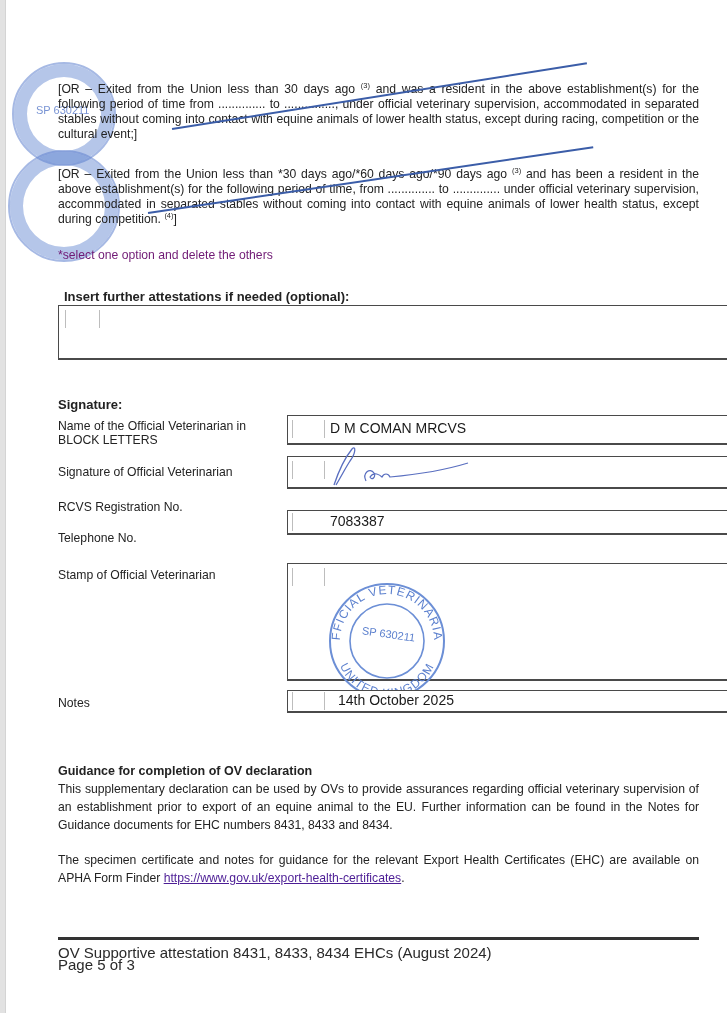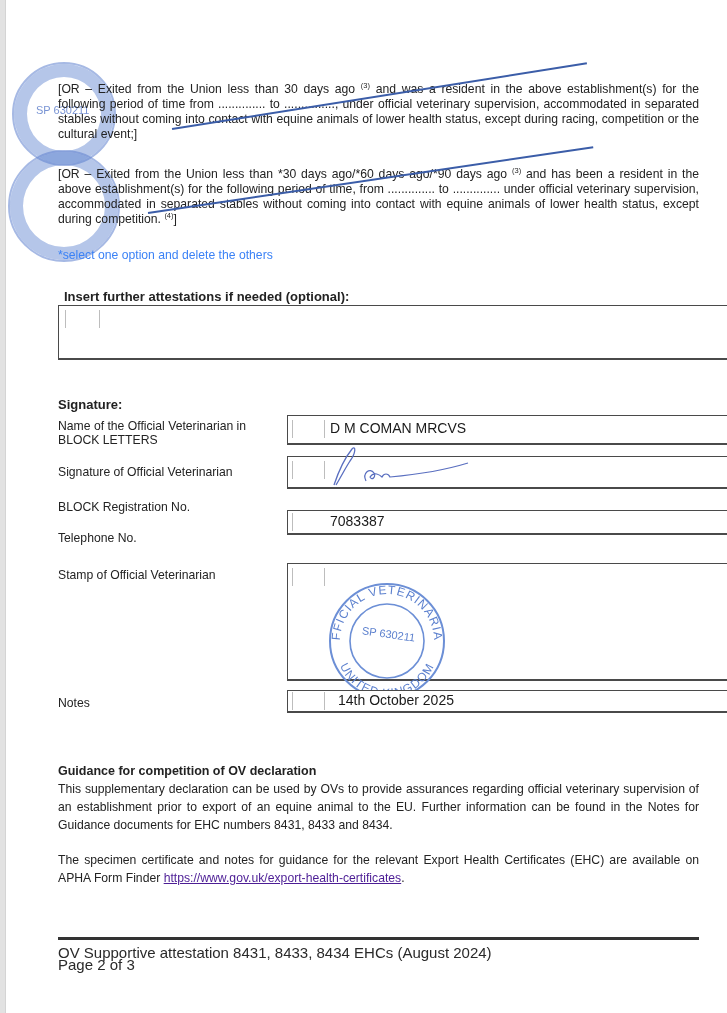--- a/index.html
+++ b/index.html
@@ -15,21 +15,21 @@
     font-size: 12.2px; line-height: 15px; text-align: justify; color: #232323;
   }
   .para sup { font-size: 7.5px; line-height: 0; }
   .strike-line { position: absolute; height: 1.6px; background: #3b5da8; transform-origin: left center; }
   .stamp {
     position: absolute; border-radius: 50%;
     border: 2.5px solid rgba(92,128,206,0.55);
     box-shadow: inset 0 0 0 11px rgba(255,255,255,0), inset 0 0 0 13px rgba(92,128,206,0.45);
   }
   .stamp-txt { position: absolute; color: rgba(86,120,200,0.8); font-size: 11px; }
-  .note { position: absolute; left: 58px; top: 248px; font-size: 12.2px; color: #3b82f6; }
+  .note { position: absolute; left: 58px; top: 248px; font-size: 12.2px; color: #701a75; }
   .heading-b { position: absolute; font-weight: bold; font-size: 13px; color: #222; }
   .box {
     position: absolute; border: 1px solid #4a4a4a; border-bottom: 2px solid #4a4a4a; background: #fff; padding-left: 46px;
   }
   .box .tick { position: absolute; top: 4px; width: 1px; height: 18px; background: #bdbdbd; }
   .box .val { position: absolute; left: 42px; top: 4px; font-size: 14px; color: #1a1a1a; }
   .lbl { position: absolute; left: 58px; font-size: 12.2px; line-height: 14px; color: #232323; }
   .guide-p { position: absolute; left: 58px; width: 641px; font-size: 12.2px; line-height: 18px; text-align: justify; color: #232323; }
   .link { color: #4c1d95; text-decoration: underline; }
   .footer-rule { position: absolute; left: 58px; top: 937px; width: 641px; height: 3px; background: #333; }
@@ -74,21 +74,21 @@
 <div class="lbl" style="top:465px;">Signature of Official Veterinarian</div>
 <div class="box" style="left:287px;top:456px;width:410px;height:30px;">
   <div class="tick" style="left:4px;"></div>
   <div class="tick" style="left:36px;"></div>
   <svg width="160" height="44" style="position:absolute;left:34px;top:-12px;" viewBox="0 0 160 44">
     <path d="M12 40 C 16 28, 22 14, 30 4 C 34 0, 34 8, 28 16 C 24 22, 20 30, 14 40" stroke="#5a6fc0" stroke-width="1.3" fill="none"></path>
     <path d="M44 36 C 40 28, 48 22, 52 28 C 54 32, 50 36, 48 32 C 52 26, 58 30, 60 32 C 62 28, 66 28, 68 32 C 90 30, 120 26, 146 18" stroke="#5a6fc0" stroke-width="1.2" fill="none"></path>
   </svg>
 </div>
 
-<div class="lbl" style="top:500px;">BLOCK Registration No.</div>
+<div class="lbl" style="top:500px;">RCVS Registration No.</div>
 <div class="box" style="left:287px;top:494px;width:410px;height:22px;margin-top:16px;">
   <div class="tick" style="left:4px;top:2px;"></div>
   <div class="val" style="top:2px;">7083387</div>
 </div>
 
 <div class="lbl" style="top:531px;">Telephone No.</div>
 <div class="box" style="left:287px;top:525px;width:410px;height:22px;margin-top:40px;">
   <div class="tick" style="left:4px;top:2px;"></div>
   <div class="val" style="top:2px;">01638 782000</div>
 </div>
@@ -111,21 +111,21 @@
   <text x="66" y="62" font-size="11" fill="#5c80ce" text-anchor="middle" font-family="Liberation Sans, sans-serif" transform="rotate(8 66 62)">SP 630211</text>
 </svg>
 
 <div class="lbl" style="top:696px;">Notes</div>
 <div class="box" style="left:287px;top:690px;width:410px;height:20px;">
   <div class="tick" style="left:4px;top:1px;"></div>
   <div class="tick" style="left:36px;top:1px;"></div>
   <div class="val" style="left:50px;top:1px;">14th October 2025</div>
 </div>
 
-<div class="heading-b" style="left:58px;top:764px;font-size:12.5px;">Guidance for competition of OV declaration</div>
+<div class="heading-b" style="left:58px;top:764px;font-size:12.5px;">Guidance for completion of OV declaration</div>
 <div class="guide-p" style="top:780px;">This supplementary declaration can be used by OVs to provide assurances regarding official veterinary supervision of an establishment prior to export of an equine animal to the EU. Further information can be found in the Notes for Guidance documents for EHC numbers 8431, 8433 and 8434.</div>
 <div class="guide-p" style="top:851px;">
   <span>The specimen certificate and notes for guidance for the relevant Export Health Certificates (EHC) are available on APHA Form Finder </span><a class="link">https://www.gov.uk/export-health-certificates</a><span>.</span>
 </div>
 
 <div class="footer-rule"></div>
 <div class="footer" style="top:944px;">OV Supportive attestation 8431, 8433, 8434 EHCs (August 2024)</div>
-<div class="footer" style="top:956px;">Page 2 of 3</div>
+<div class="footer" style="top:956px;">Page 5 of 3</div>
 
 </body></html>

